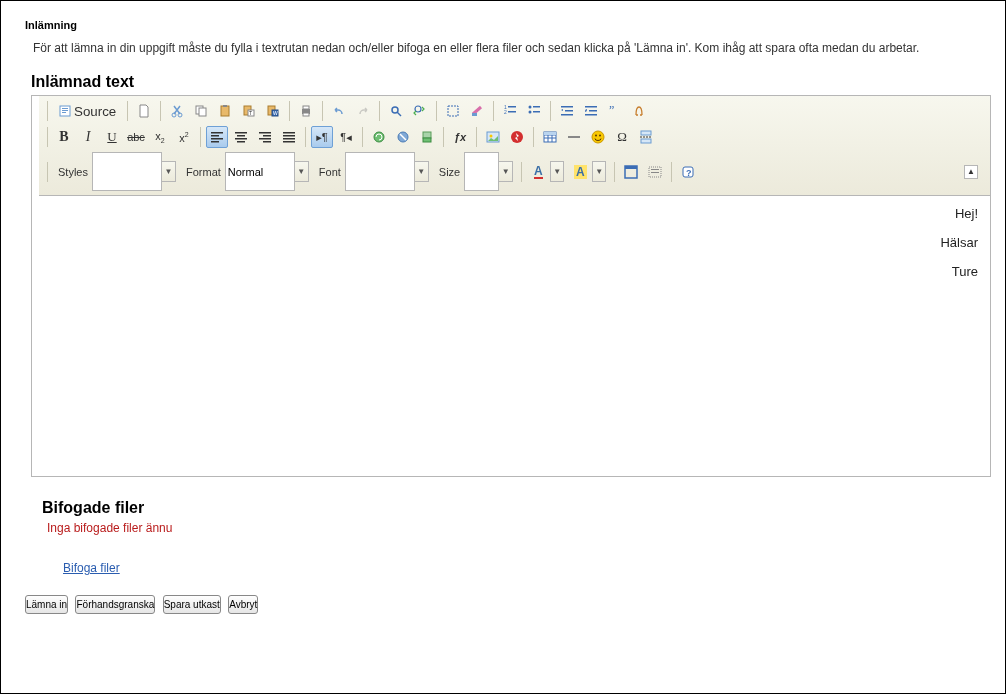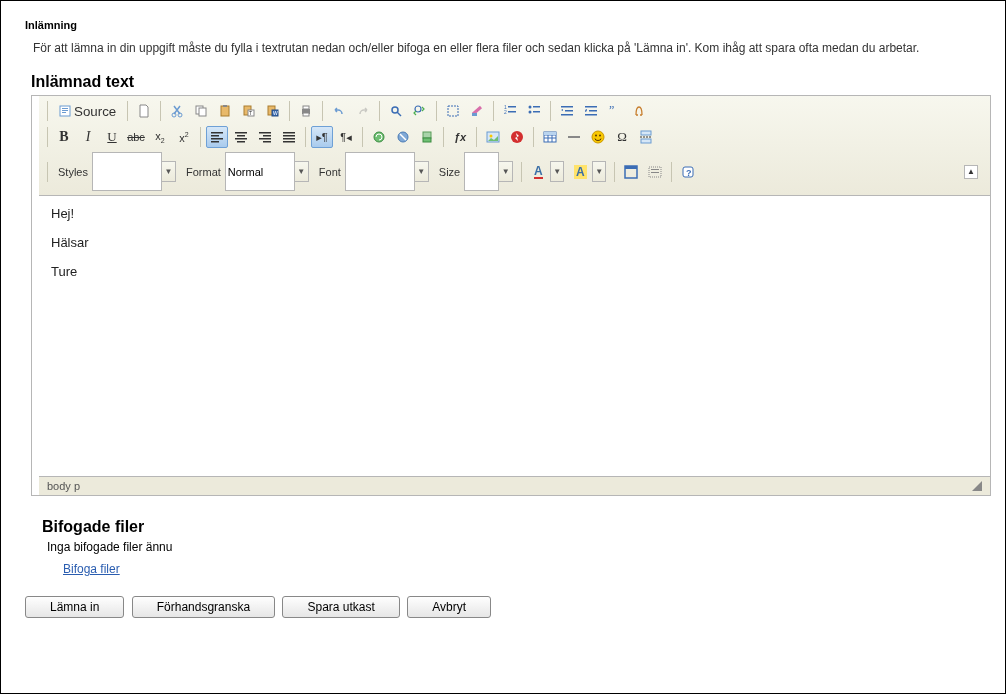--- a/index.html
+++ b/index.html
@@ -133,21 +133,21 @@
   }
   .editor-body {
     background: #fff;
     height: 280px;
     padding: 10px 12px;
     overflow-y: auto;
     font-family: Arial, sans-serif;
     font-size: 13px;
     color: #222;
   }
-  .editor-body p { margin: 0 0 14px 0; }
+  .editor-body p { margin: 0 0 14px 0; text-align: right; }
   .smiley {
     display: inline-block;
     width: 18px;
     height: 18px;
     border-radius: 50%;
     background: radial-gradient(circle at 35% 30%, #ffe36b, #f9c802 60%, #e0a800);
     position: relative;
     vertical-align: -4px;
     margin-left: 2px;
   }
@@ -184,27 +184,27 @@
     align-items: center;
   }
   .resize-grip {
     width: 0; height: 0;
     border-style: solid;
     border-width: 0 0 10px 10px;
     border-color: transparent transparent #888 transparent;
     cursor: nwse-resize;
   }
   .attach-block { margin: 22px 0 0 6px; }
-  .attach-block .no-files { margin: 4px 0 8px 16px; color: #000000; }
+  .attach-block .no-files { margin: 4px 0 26px 16px; color: #b91c1c; }
   .attach-link { color: #2a5db0; text-decoration: underline; margin-left: 32px; cursor: pointer; }
   .button-row { margin-top: 20px; }
   .form-btn {
     font-family: Arial, sans-serif;
-    font-size: 12px;
-    padding: 3px 24px;
+    font-size: 10px;
+    padding: 3px 0;
     border: 1px solid #888;
     border-radius: 3px;
     background: linear-gradient(#fefefe, #e6e6e6);
     cursor: pointer;
     margin-right: 4px;
   }
 </style>
 </head>
 <body>
 
@@ -541,24 +541,20 @@
         <span class="collapse-arrow">▲</span>
       </div>
     </div>
 
     <div class="editor-body" contenteditable="true" style="">
       <p>Hej!</p>
       <p>Hälsar</p>
       <p>Ture</p>
     </div>
 
-    <div class="editor-footer">
-      <span>body p</span>
-      <span class="resize-grip"></span>
-    </div>
   </div>
 
   <div class="attach-block">
     <h3 class="subhead" style="margin-left:11px;">Bifogade filer</h3>
     <div class="no-files">Inga bifogade filer ännu</div>
     <a class="attach-link">Bifoga filer</a>
   </div>
 
   <div class="button-row">
     <button class="form-btn">Lämna in</button>

